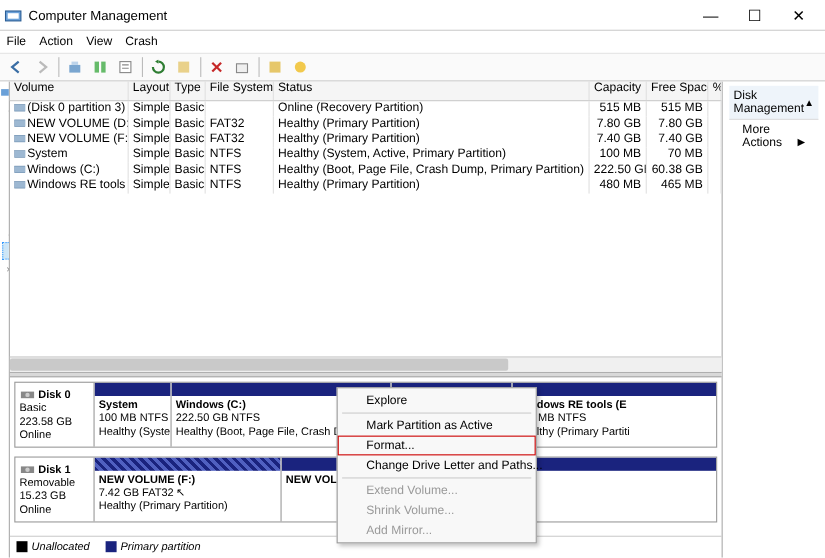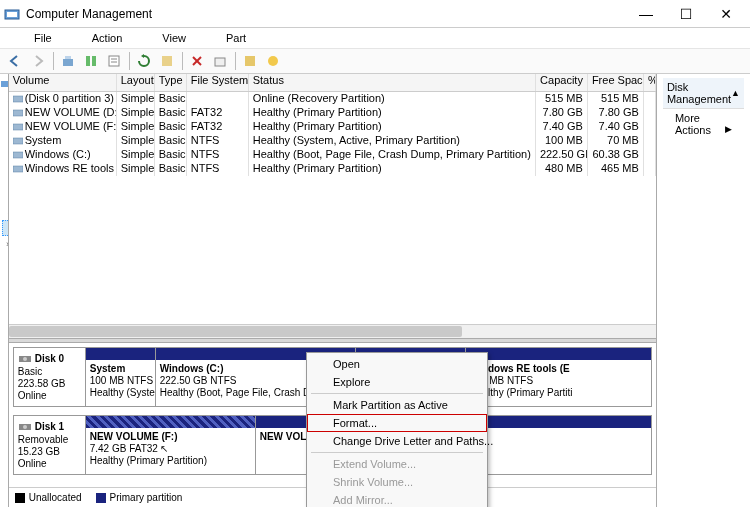--- a/index.html
+++ b/index.html
@@ -3,21 +3,21 @@
 <meta charset="utf-8">
 <style>
 * { box-sizing: border-box; font-family: "Segoe UI", Tahoma, sans-serif; }
 body { margin: 0; width: 750px; height: 507px; background: #fff; font-size: 11px; overflow: hidden; position: relative; }
 .titlebar { height: 28px; display: flex; align-items: center; padding: 0 4px; border-bottom: 1px solid #ccc; background: #fff; }
 .titlebar .icon { width: 16px; height: 16px; margin-right: 6px; }
 .titlebar .title { flex: 1; font-size: 12px; }
 .titlebar .winctl { display: flex; }
 .titlebar .winctl div { width: 40px; height: 24px; display: flex; align-items: center; justify-content: center; font-size: 14px; }
 .menubar { height: 20px; display: flex; align-items: center; padding: 0 6px; font-size: 11px; }
-.menubar span { margin-right: 12px; margin-left: 28px; }
+.menubar span { margin-right: 12px; }
 .toolbar { height: 26px; display: flex; align-items: center; padding: 0 4px; border-top: 1px solid #e5e5e5; border-bottom: 1px solid #ccc; background:#fafafa; position:relative; }
 .tbtn { width: 22px; height: 22px; display: inline-flex; align-items: center; justify-content: center; margin-right: 1px; }
 .tsep { width: 1px; height: 18px; background: #bbb; margin: 0 3px; }
 .content { display: flex; height: calc(100% - 74px); }
 .tree { width: 120px; border-right: 1px solid #aaa; padding: 2px 0; overflow: hidden; }
 .tree .node { display: flex; align-items: center; height: 16px; padding-left: 2px; white-space: nowrap; }
 .tree .caret { width: 10px; display: inline-flex; justify-content: center; color: #666; font-size: 9px; }
 .tree .ticon { width: 14px; height: 14px; margin-right: 2px; display:inline-flex; align-items:center; justify-content:center; }
 .tree .selected { background: #cde6f7; border: 1px dotted #3399ff; }
 .middle { flex: 1; display: flex; flex-direction: column; border-right: 1px solid #aaa; }
@@ -33,21 +33,21 @@
 .diskrow { display:flex; margin-bottom:8px; border:1px solid #999; }
 .diskinfo { width:72px; border-right:1px solid #999; padding:4px; font-size:10px; line-height:12px; }
 .disklabel { font-weight:bold; }
 .parts { flex:1; display:flex; }
 .part { border-right:1px solid #999; display:flex; flex-direction:column; font-size:10px; line-height:12px; overflow:hidden; }
 .part:last-child { border-right:none; }
 .partbar { height:12px; background:#1a237e; }
 .partbar.hatched { background: repeating-linear-gradient(45deg,#1a237e,#1a237e 3px,#5060c0 3px,#5060c0 6px); }
 .partbody { padding:3px 4px; white-space:nowrap; }
 .pname { font-weight:bold; }
-.legend { height:20px; border-top:1px solid #ccc; display:flex; align-items:center; padding:0 6px; gap:14px; font-size:10px; }
+.legend { height:20px; border-top:1px solid #ccc; display:flex; align-items:center; padding:0 6px; gap:14px; font-size:10px;font-style:italic; }
 .sw { width:10px; height:10px; display:inline-block; margin-right:4px; vertical-align:middle; }
 .actions { width:110px; padding:4px 6px; }
 .actions .hdr { font-weight:bold; font-size:12px; padding:2px 0; border-bottom:1px solid #ccc; }
 .actions .grp { padding:3px 4px; display:flex; justify-content:space-between; align-items:center; background:#eef4fa; border-bottom:1px solid #ddd; font-size:11px; }
 .actions .item { padding:3px 12px; font-size:11px; }
 .ctxmenu { position:absolute; left:306px; top:352px; width:182px; background:#f8f8f8; border:1px solid #999; box-shadow:2px 2px 4px rgba(0,0,0,.25); font-size:11px; padding:2px 0; z-index:50; }
 .ctxmenu .mi { padding:3px 10px 3px 26px; white-space:nowrap; }
 .ctxmenu .mi.disabled { color:#999; }
 .ctxmenu .msep { height:1px; background:#ccc; margin:2px 4px; }
 .ctxmenu .mi.hl { border:1px solid #c00; padding:2px 9px 2px 25px; }
@@ -69,21 +69,21 @@
     <div>—</div>
     <div>☐</div>
     <div>✕</div>
   </div>
 </div>
 
 <div class="menubar">
   <span>File</span>
   <span>Action</span>
   <span>View</span>
-  <span>Part</span>
+  <span>Crash</span>
 </div>
 
 <div class="toolbar">
   <div class="tbtn">
       <svg width="14" height="14">
         <path d="M9 2 L3 7 L9 12" fill="none" stroke="#3a6ea5" stroke-width="2"></path>
       </svg>
     </div>
   <div class="tbtn">
       <svg width="14" height="14">
@@ -359,21 +359,20 @@
   <div class="actions">
     <div class="grp">
         <span>Disk Management</span>
         <span style="font-size:9px">▲</span>
       </div>
     <div class="item"><span>More Actions</span><span style="float:right;font-size:9px">▶</span></div>
   </div>
 </div>
 
 <div class="ctxmenu" id="ctxmenu">
-    <div class="mi">Open</div>
     <div class="mi">Explore</div>
     <div class="msep"></div>
     <div class="mi">Mark Partition as Active</div>
     <div class="mi hl">Format...</div>
     <div class="mi">Change Drive Letter and Paths...</div>
     <div class="msep"></div>
     <div class="mi disabled">Extend Volume...</div>
     <div class="mi disabled">Shrink Volume...</div>
     <div class="mi disabled">Add Mirror...</div>
   </div>

